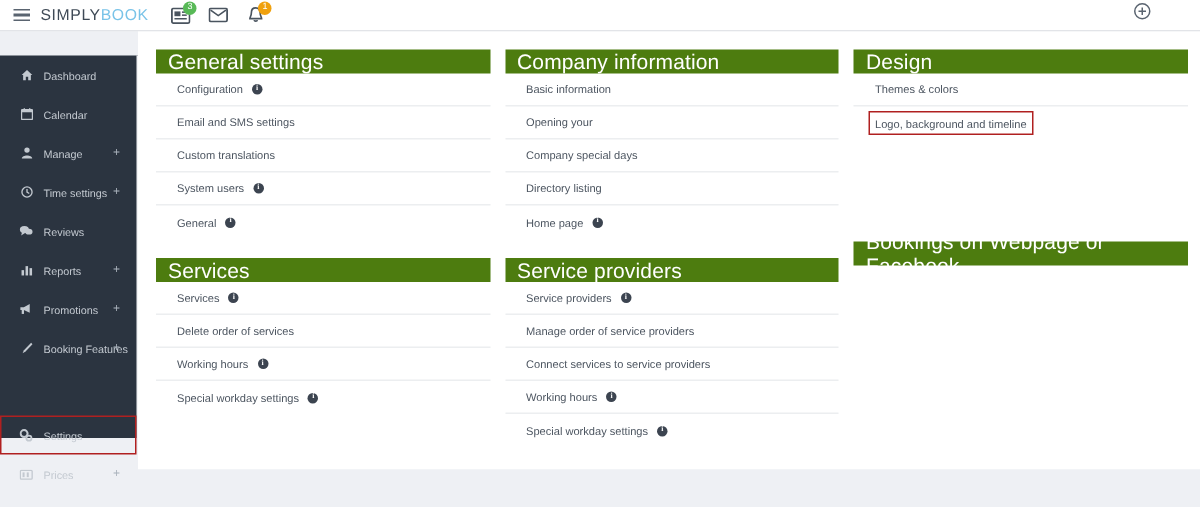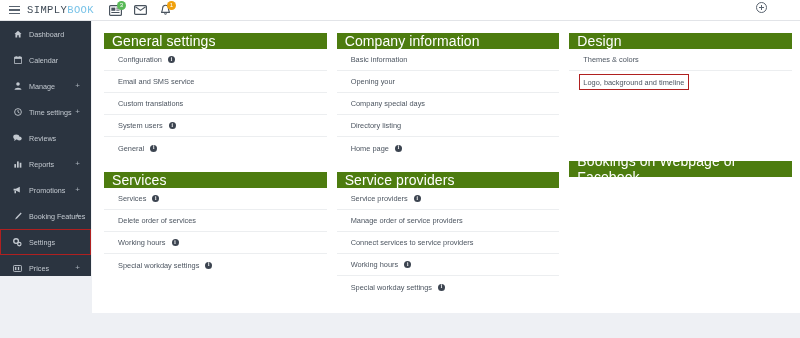--- a/index.html
+++ b/index.html
@@ -17,21 +17,21 @@
     background: #ffffff;
     border-bottom: 1px solid #e2e4e8;
     display: flex; align-items: center;
   }
   .hamburger {
     width: 11px; height: 9px;
     margin-left: 9px; margin-right: 7px;
     display: flex; flex-direction: column; justify-content: space-between;
   }
   .hamburger i { display:block; height: 1.4px; background: #5a6470; width: 100%; }
-  .logo { font-size: 10.5px; letter-spacing: .4px; white-space: nowrap; font-family: Liberation Mono, monospace; }
+  .logo { font-size: 10.5px; letter-spacing: .4px; white-space: nowrap; }
   .logo .s1 { color: #3f4a56; font-weight: 400; }
   .logo .s2 { color: #79c3e8; font-weight: 400; }
 
   .topicons { display: flex; align-items: center; margin-left: 14px; gap: 11px; }
   .ticon {
     position: relative; width: 14px; height: 13px;
     display: flex; align-items: center; justify-content: center;
   }
   .ticon svg { display:block; }
   .badge {
@@ -67,21 +67,21 @@
   .plus-circle::after { top: 2px; bottom: 2px; left: 4px; width: 1.2px; }
   .booking-btn {
     display: flex; align-items: center; gap: 3px;
     border: 1px solid #dfe2e6; border-radius: 2px;
     padding: 2px 4px; font-size: 7.5px; color: #5c6570;
     white-space: nowrap; overflow: hidden;
   }
 
   
   .sidebar {
-    position: absolute; left: 0; top: 21px;
+    position: absolute; left: 0; top: 37px;
     width: 92px; height: 255px;
     background: #2b3440;
     border-right: 1px solid #f2f3f5;
   }
   .nav-item {
     position: relative;
     height: 26px;
     display: flex; align-items: center;
     padding-left: 12px;
     color: #c3c9d0; font-size: 7.2px;
@@ -94,20 +94,21 @@
   }
   .nav-item .ni-label { flex: 0 0 auto; }
   .nav-item .ni-plus {
     position: absolute; right: 11px; top: 50%;
     transform: translateY(-50%);
     font-size: 8px; color: #aab2bb; line-height: 1;
   }
   .nav-item.highlighted {
     outline: 1.5px solid #b02020;
     outline-offset: -1px;
+    margin-top: 32px;
   }
 
   
   .main {
     position: absolute; left: 92px; top: 21px;
     width: 708px; height: 292px;
     background: #ffffff;
   }
   .grid {
     display: flex; gap: 10px;
@@ -345,21 +346,21 @@
     <div class="col">
 
       <div class="panel">
         <div class="panel-head">General settings</div>
         <ul class="panel-list">
           <li>
               <span class="item-label">Configuration</span>
               <span class="info-i">i</span>
             </li>
           <li>
-              <span class="item-label">Email and SMS service</span>
+              <span class="item-label">Email and SMS settings</span>
             </li>
           <li>
               <span class="item-label">Custom translations</span>
             </li>
           <li>
               <span class="item-label">System users</span>
               <span class="info-i">i</span>
             </li>
           <li>
               <span class="item-label">General</span>

